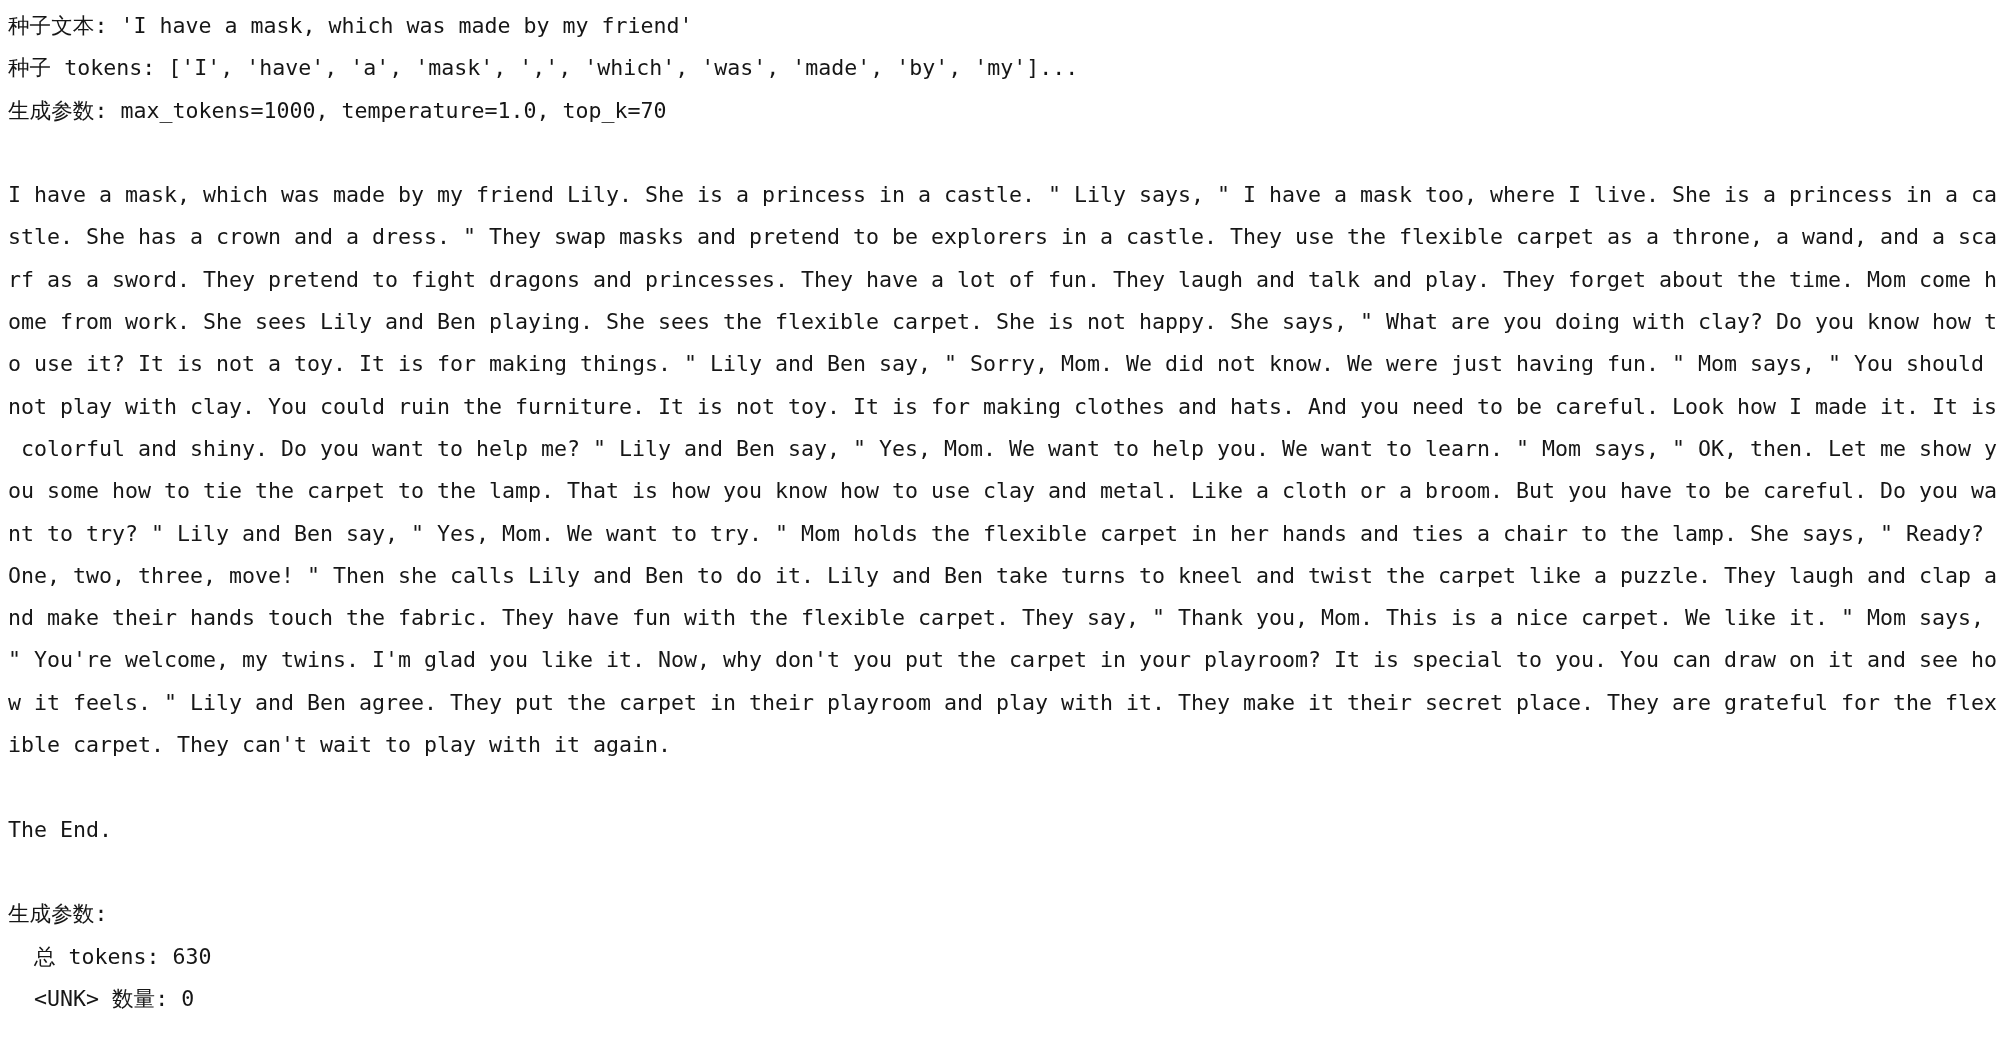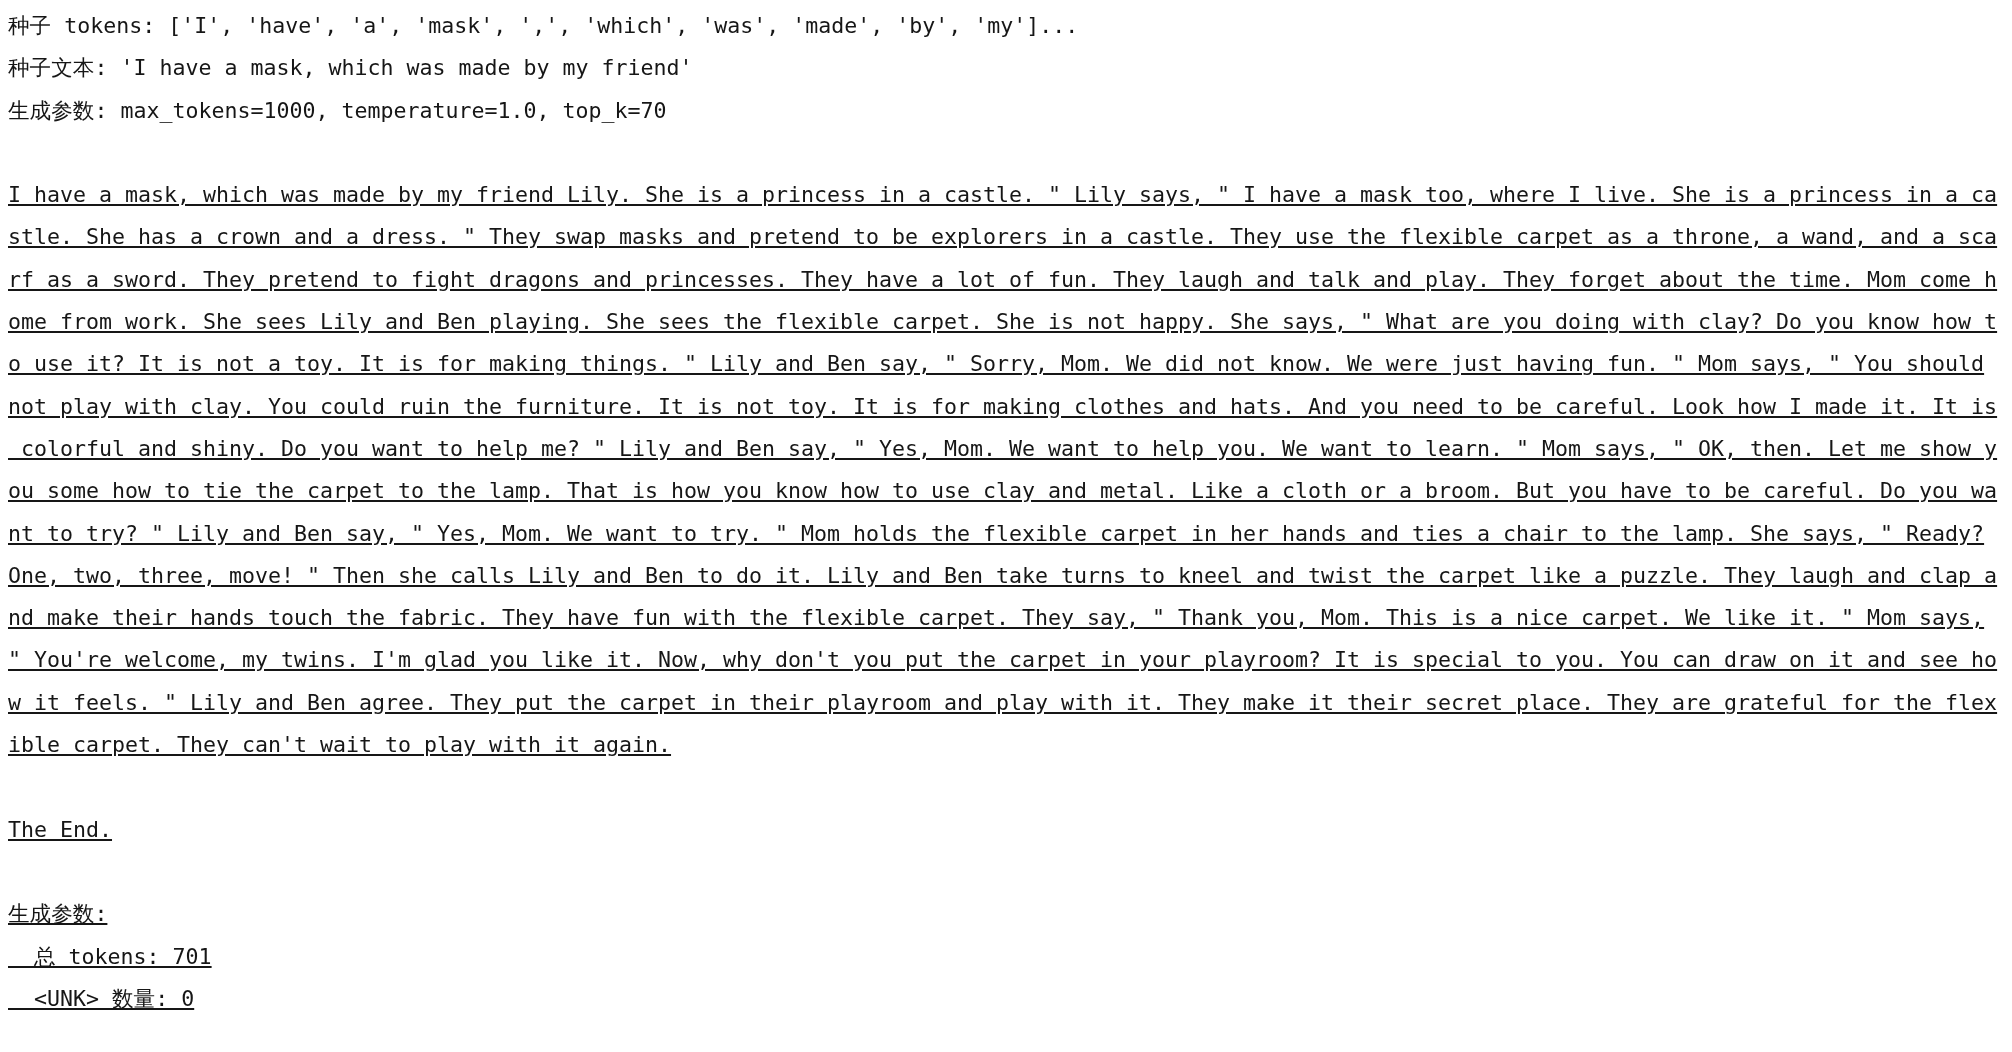--- a/index.html
+++ b/index.html
@@ -16,40 +16,39 @@
     box-sizing: border-box;
     padding: 5px 0 0 8px;
     font-family: "DejaVu Sans Mono", "Liberation Mono", monospace;
     font-size: 21.6px;
     line-height: 42.3px;
     color: #161616;
   }
   
   .block + .block {
     margin-top: 42.3px;
-    text-decoration: underline;
   }
   .console pre,
   .console .line {
     margin: 0;
     padding: 0;
     font-family: inherit;
     font-size: inherit;
     line-height: inherit;
     white-space: pre;
   }
 </style>
 </head>
 <body>
 
 <main class="console">
 
   <div class="block">
+    <div class="line">种子文本: 'I have a mask, which was made by my friend'</div>
     <div class="line">种子 tokens: ['I', 'have', 'a', 'mask', ',', 'which', 'was', 'made', 'by', 'my']...</div>
-    <div class="line">种子文本: 'I have a mask, which was made by my friend'</div>
     <div class="line">生成参数: max_tokens=1000, temperature=1.0, top_k=70</div>
   </div>
 
   <pre class="block">I have a mask, which was made by my friend Lily. She is a princess in a castle. " Lily says, " I have a mask too, where I live. She is a princess in a ca
 stle. She has a crown and a dress. " They swap masks and pretend to be explorers in a castle. They use the flexible carpet as a throne, a wand, and a sca
 rf as a sword. They pretend to fight dragons and princesses. They have a lot of fun. They laugh and talk and play. They forget about the time. Mom come h
 ome from work. She sees Lily and Ben playing. She sees the flexible carpet. She is not happy. She says, " What are you doing with clay? Do you know how t
 o use it? It is not a toy. It is for making things. " Lily and Ben say, " Sorry, Mom. We did not know. We were just having fun. " Mom says, " You should
 not play with clay. You could ruin the furniture. It is not toy. It is for making clothes and hats. And you need to be careful. Look how I made it. It is
  colorful and shiny. Do you want to help me? " Lily and Ben say, " Yes, Mom. We want to help you. We want to learn. " Mom says, " OK, then. Let me show y
@@ -60,17 +59,17 @@
 " You're welcome, my twins. I'm glad you like it. Now, why don't you put the carpet in your playroom? It is special to you. You can draw on it and see ho
 w it feels. " Lily and Ben agree. They put the carpet in their playroom and play with it. They make it their secret place. They are grateful for the flex
 ible carpet. They can't wait to play with it again.</pre>
 
   <div class="block">
     <div class="line">The End.</div>
   </div>
 
   <div class="block">
     <div class="line">生成参数:</div>
-    <div class="line">  总 tokens: 701</div>
+    <div class="line">  总 tokens: 630</div>
     <div class="line">  &lt;UNK&gt; 数量: 0</div>
   </div>
 
 </main>
 
 </body></html>

